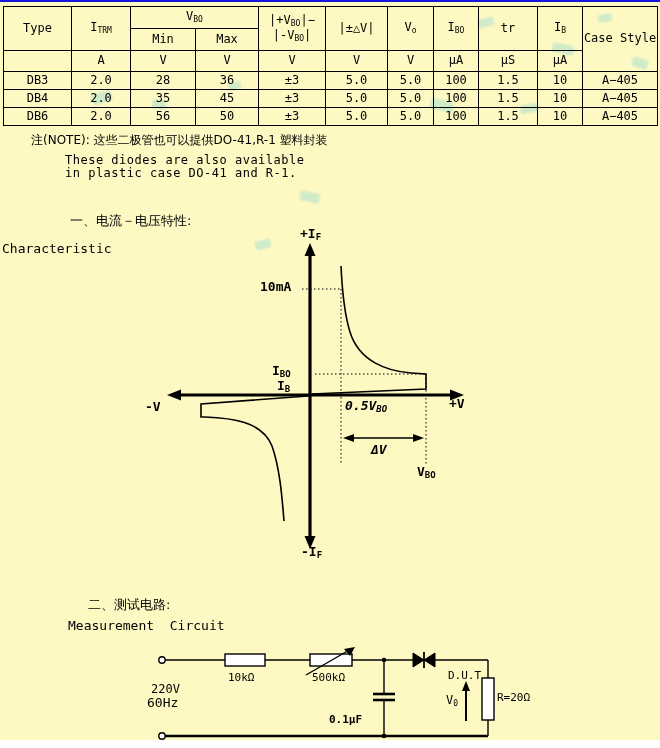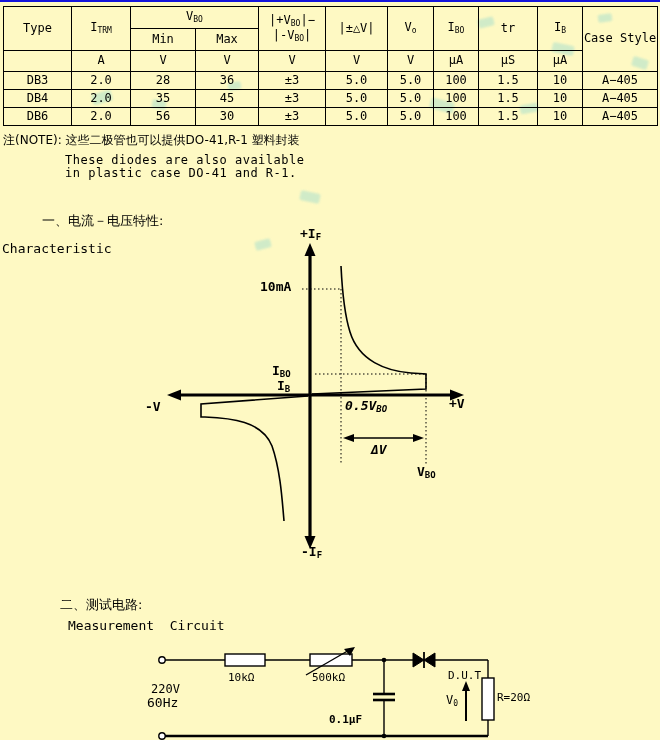--- a/index.html
+++ b/index.html
@@ -9,21 +9,21 @@
   
   #toprule{left:0;top:2;width:660px;height:2px;background:#1414dd;}
   
   #spec{position:absolute;left:3px;top:6px;border-collapse:collapse;table-layout:fixed;}
   #spec td,#spec th{border:1px solid #000;text-align:center;vertical-align:middle;
         font:12px "DejaVu Sans Mono",monospace;font-weight:normal;padding:0;line-height:1.15;}
   .sub{font-size:8px;vertical-align:-2px;letter-spacing:0;margin-top:20px;}
   .hdr2line{font-size:11px;line-height:1.25;}
   
   .txt{position:absolute;font:12px "DejaVu Sans Mono",monospace;white-space:pre;}
-  .zh{font-family:"DejaVu Sans","Liberation Sans",sans-serif;}
+  .zh{font-family:"DejaVu Sans","Liberation Sans",sans-serif;margin-left:28px;}
   
   .clbl{position:absolute;font:bold 13px "DejaVu Sans Mono",monospace;white-space:pre;}
   .clbl .sub{font-size:9px;}
   .klbl{position:absolute;font:11px "DejaVu Sans Mono",monospace;white-space:pre;}
   svg{position:absolute;overflow:visible;}
   
   .wm{position:absolute;background:#c9e9c9;filter:blur(1.2px);opacity:.85;border-radius:2px;}
 </style>
 </head>
 <body>
@@ -113,21 +113,21 @@
       <td>5.0</td>
           <td>100</td>
       <td>1.5</td>
           <td>10</td>
       <td>A−405</td>
     </tr>
     <tr style="height:18px">
       <td>DB6</td>
           <td>2.0</td>
       <td>56</td>
-          <td>30</td>
+          <td>50</td>
       <td>±3</td>
           <td>5.0</td>
       <td>5.0</td>
           <td>100</td>
       <td>1.5</td>
           <td>10</td>
       <td>A−405</td>
     </tr>
   </tbody>
     </table>

